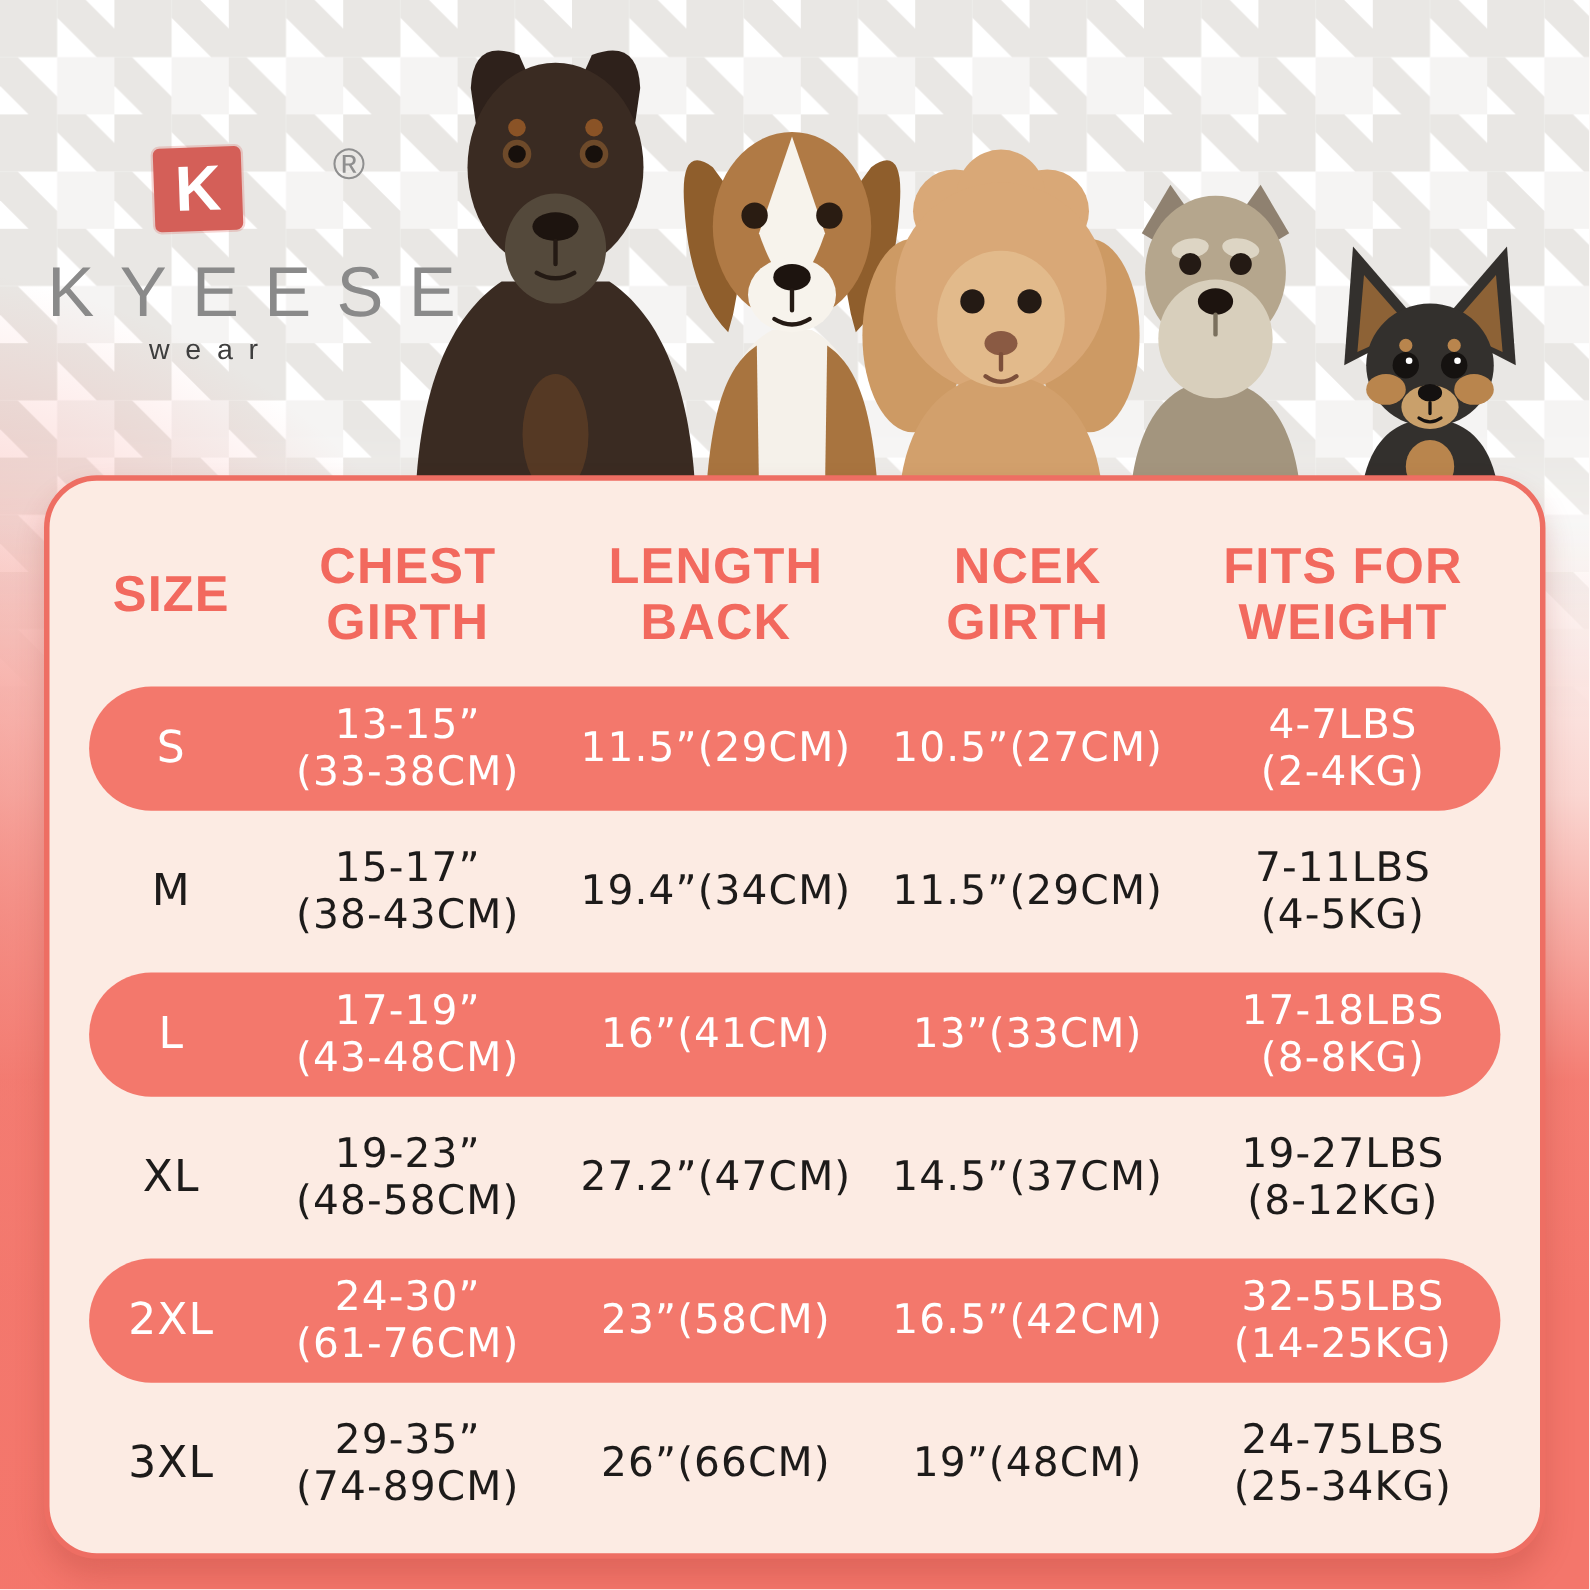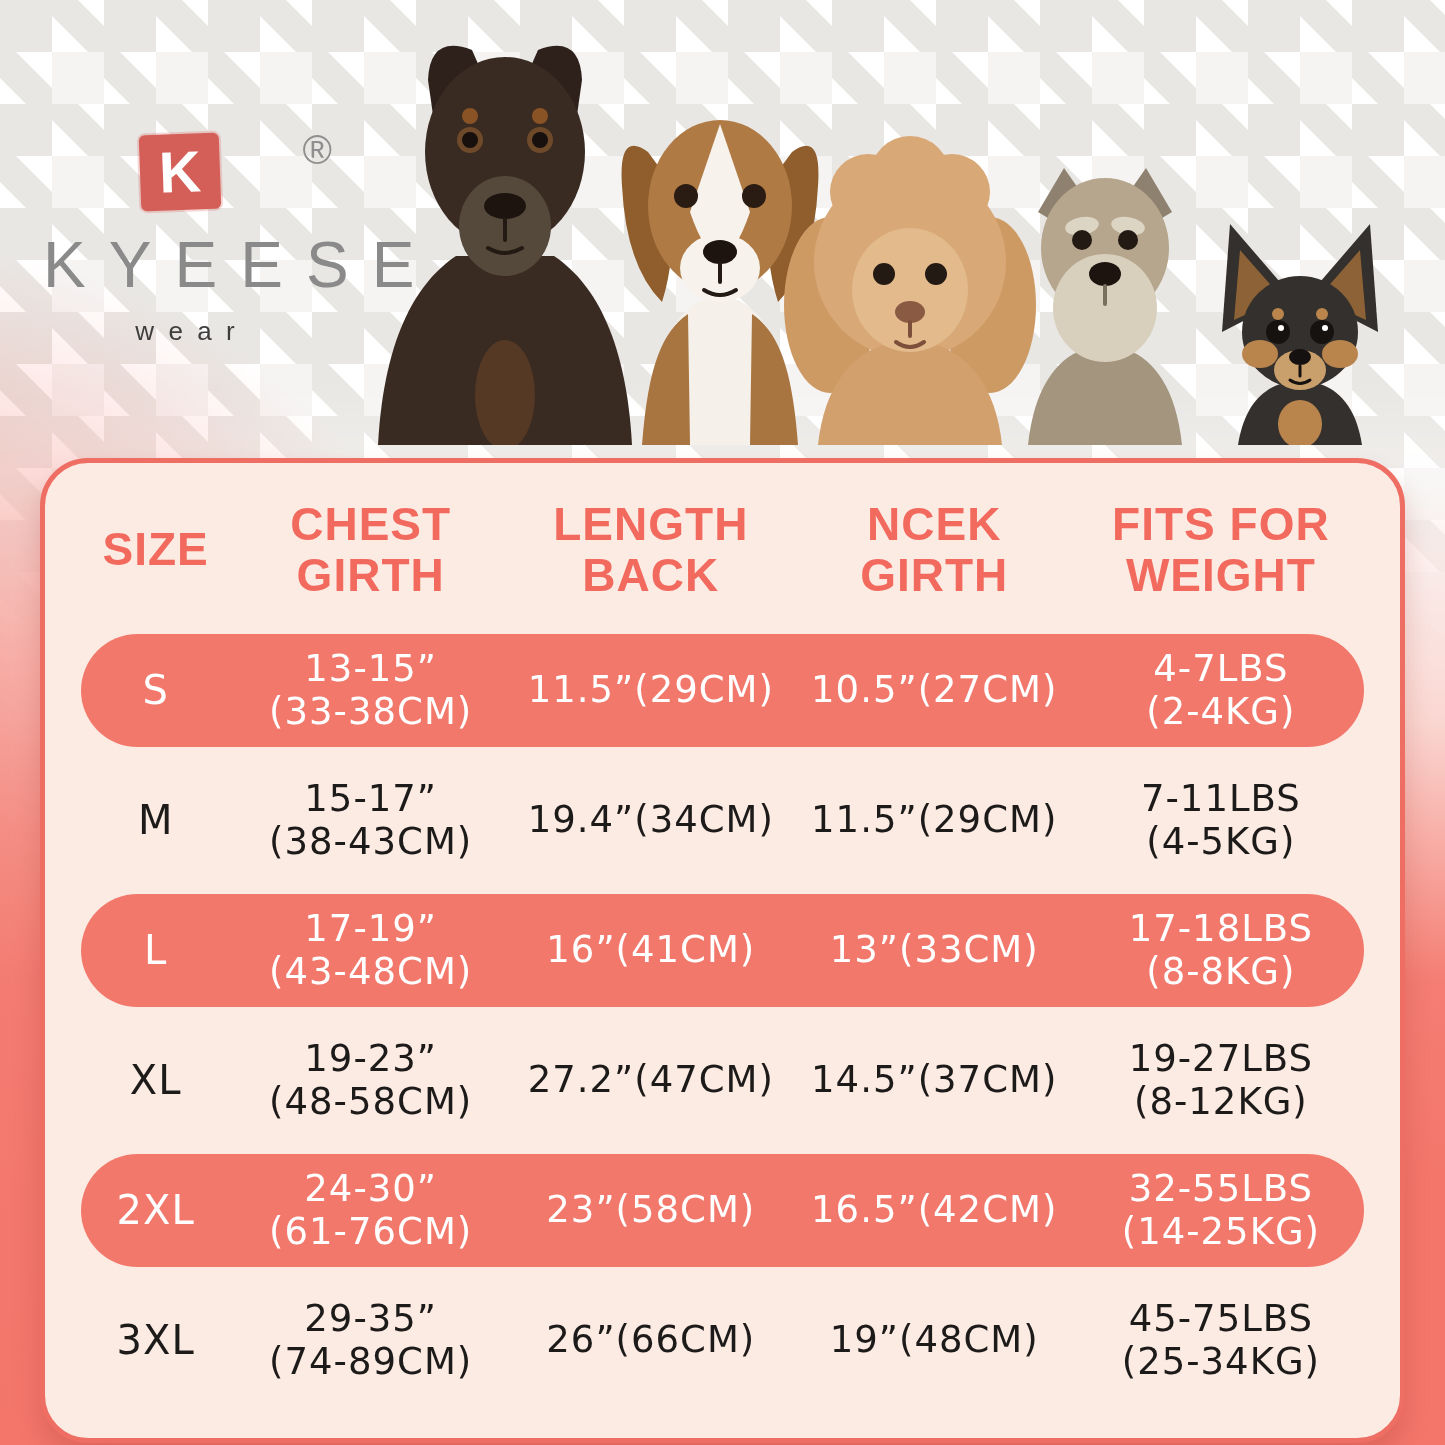--- a/index.html
+++ b/index.html
@@ -22,29 +22,29 @@
   .logo .mark-wrap{position:relative;height:92px;}
   .logo .mark{
     position:absolute;left:120px;top:6px;width:80px;height:76px;
     background:var(--logo_red,#d45f58);border-radius:6px;transform:rotate(-2deg);
     display:flex;align-items:center;justify-content:center;
     box-shadow:0 0 0 2px rgba(214,95,88,0.25);}
   .logo .mark span{color:#fff;font-size:58px;font-weight:700;line-height:1;}
   .logo .reg{position:absolute;right:18px;top:0;font-size:40px;color:#8f8f8f;font-weight:400;}
   .logo .name{margin-top:8px;font-size:64px;color:var(--brand_gray,#8a8a8a);
     letter-spacing:0.36em;text-indent:0.36em;font-weight:400;}
-  .logo .tagline{margin-top:14px;font-size:26px;color:#3e3e3e;letter-spacing:0.55em;text-indent:0.55em;}
+  .logo .tagline{font-size:26px;color:#3e3e3e;letter-spacing:0.55em;text-indent:0.55em;}
   
   .card{
     position:absolute;left:40px;top:432px;width:1365px;height:985px;z-index:5;
     background:var(--card_bg,#fcebe3);
     border:5px solid var(--card_border,#ee6e63);
     border-radius:48px;box-sizing:border-box;
-    padding:14px 26px 0 26px;
-    box-shadow:0 16px 26px rgba(150,45,35,0.22);margin-top:26px;}
+    padding:30px 26px 0 26px;
+    box-shadow:0 16px 26px rgba(150,45,35,0.22);}
   .hdr,.row{display:grid;grid-template-columns:13% 20% 23% 20.5% 23.5%;align-items:center;}
   .hdr{height:145px;}
   .hdr-cell{color:var(--header_text,#f2695e);font-weight:700;font-size:46px;
     line-height:1.1;text-align:center;letter-spacing:1px;}
   .hdr-cell span{display:block;}
   .rows{display:flex;flex-direction:column;gap:17px;margin-top:12px;}
   .row{position:relative;height:113px;color:var(--text_dark,#1d1b1a);
     font-family:"DejaVu Sans","Liberation Sans",sans-serif;font-size:37px;letter-spacing:1px;}
   .row.pill::before{content:"";position:absolute;left:10px;right:10px;top:0;bottom:0;
     background:var(--accent,#f3786c);border-radius:60px;z-index:0;}
@@ -269,20 +269,20 @@
 
       <div class="row">
         <div class="cell size">3XL</div>
         <div class="cell two">
           <span>29-35”</span>
           <span>(74-89CM)</span>
         </div>
         <div class="cell">26”(66CM)</div>
         <div class="cell">19”(48CM)</div>
         <div class="cell two">
-          <span>45-75LBS</span>
+          <span>24-75LBS</span>
           <span>(25-34KG)</span>
         </div>
       </div>
 
     </div>
   </div>
 </div>
 
 </body></html>

